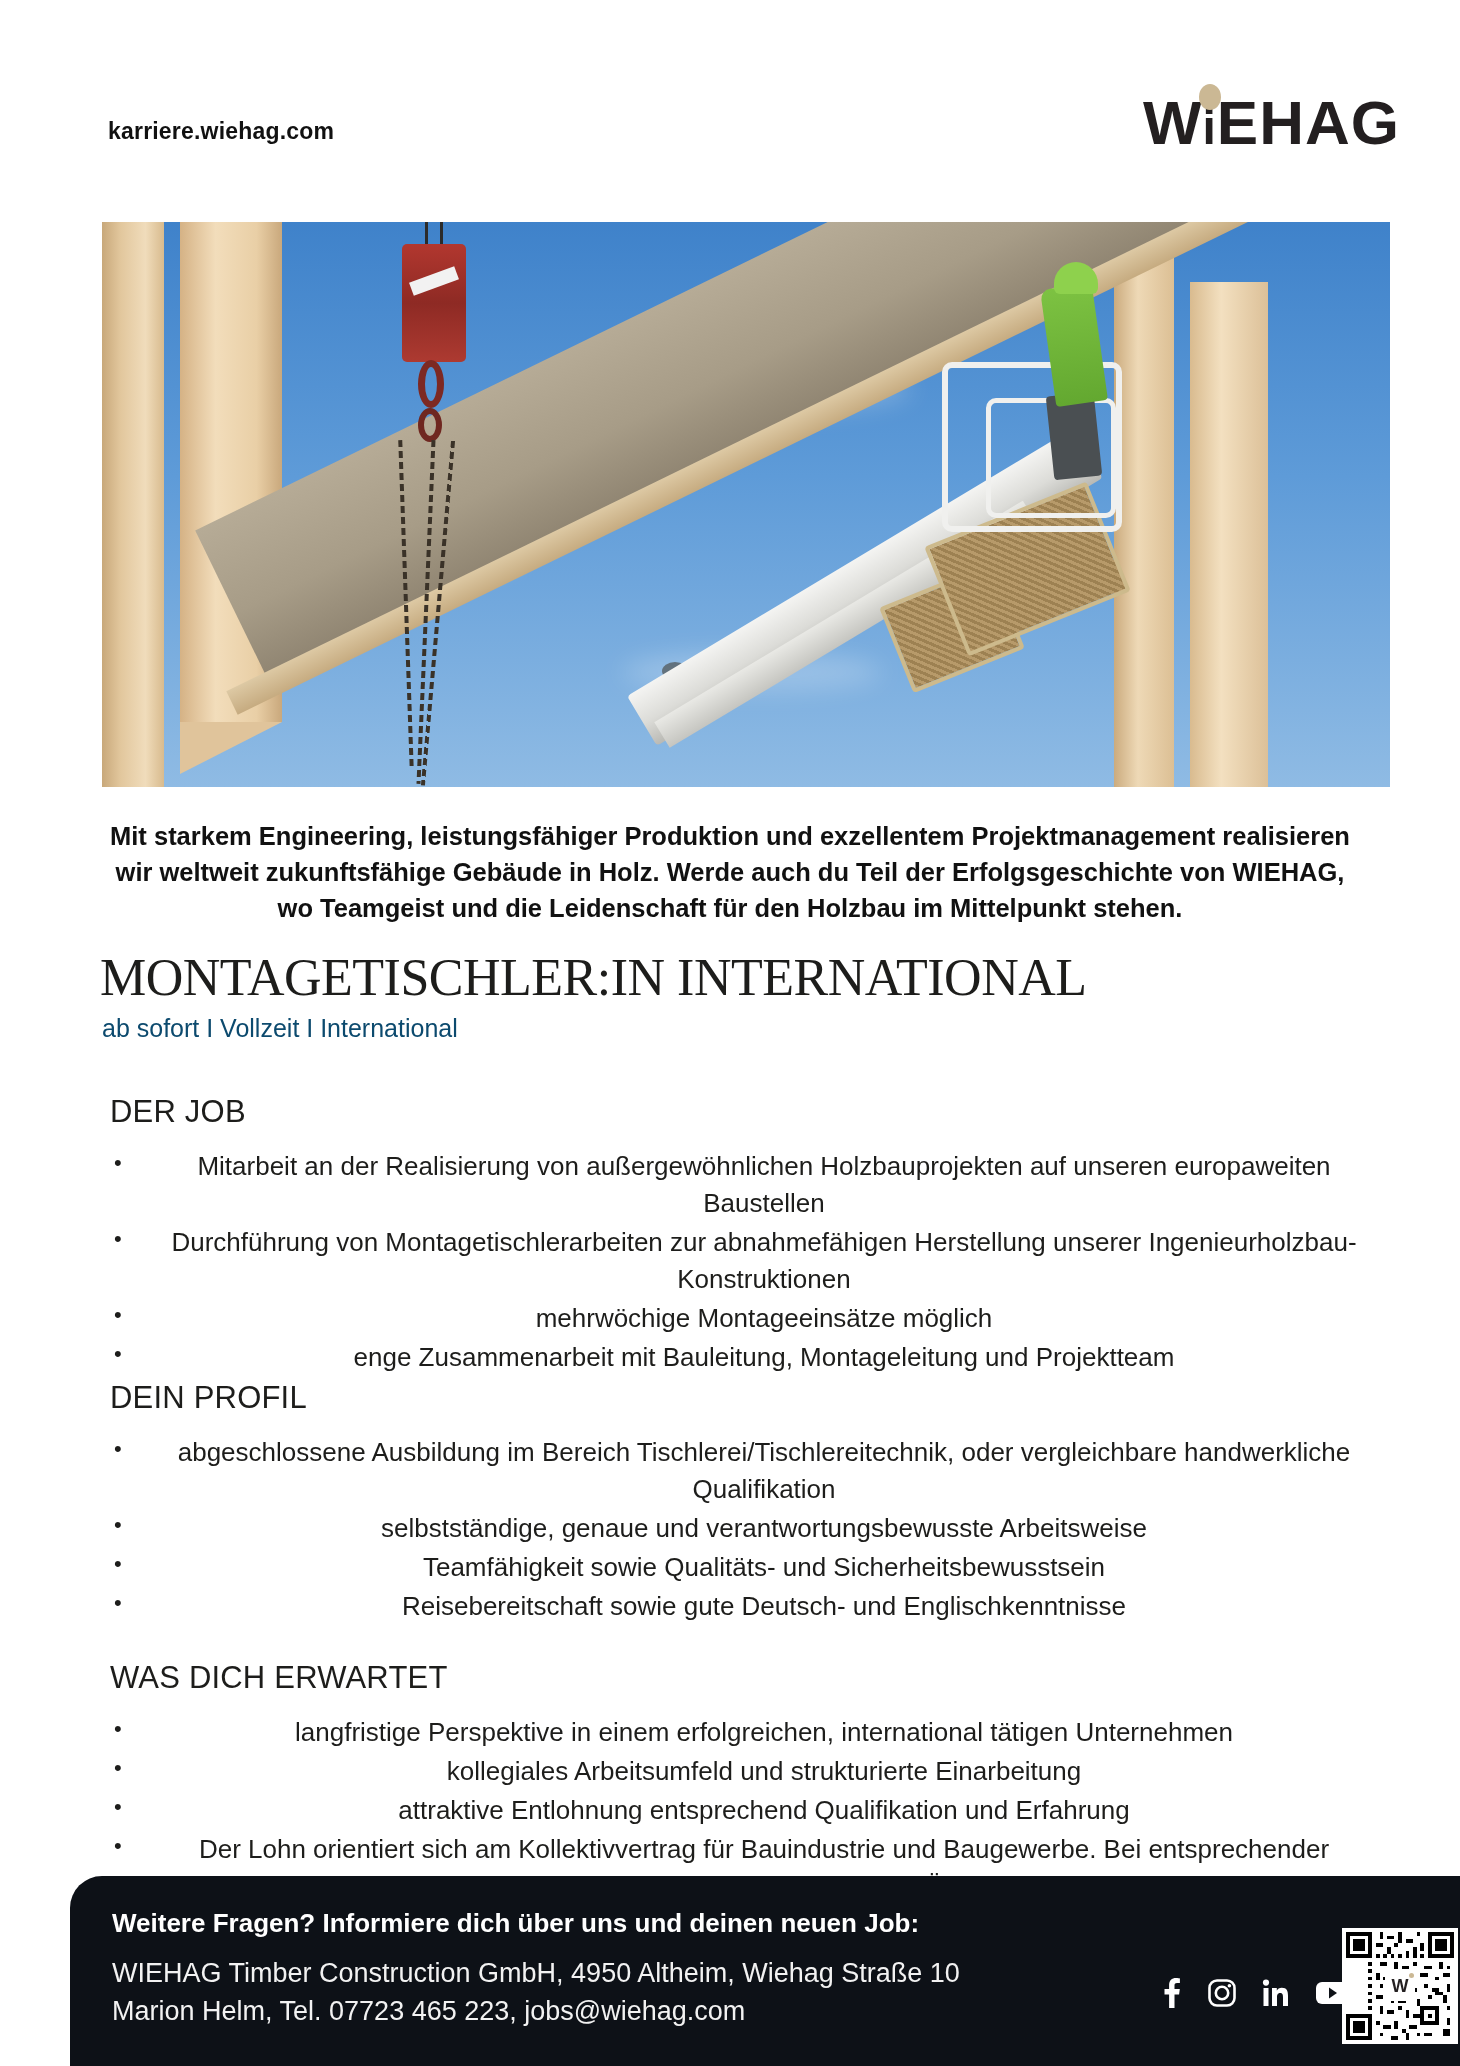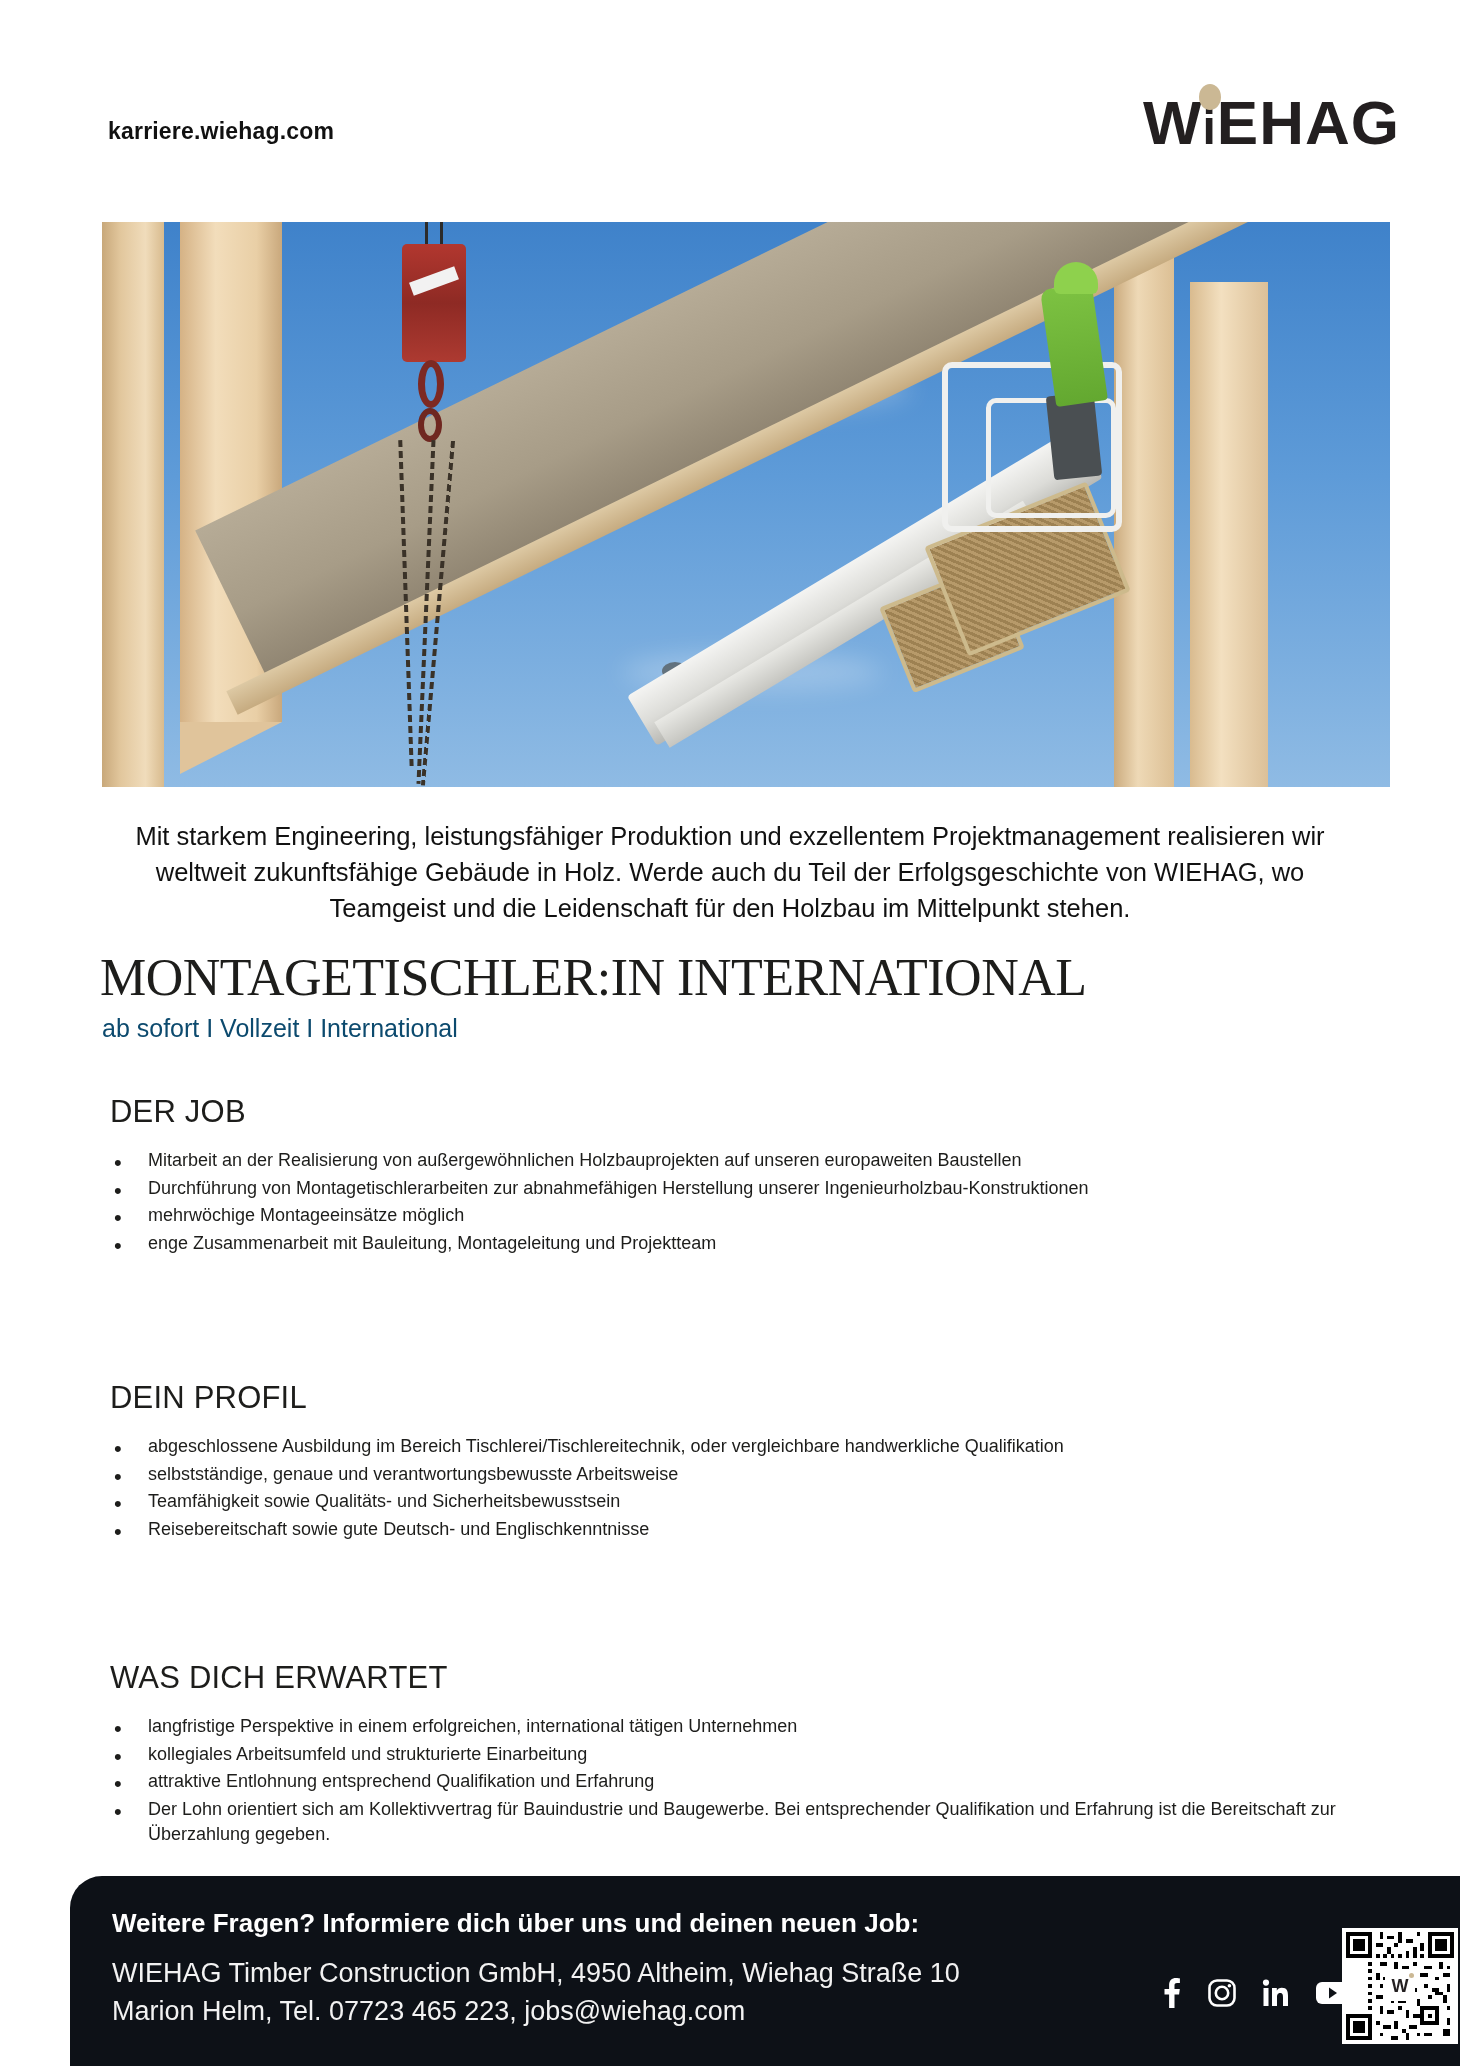--- a/index.html
+++ b/index.html
@@ -255,21 +255,21 @@
   }
 
   
   .intro {
     position: absolute;
     left: 102px;
     top: 818px;
     width: 1256px;
     text-align: center;
     font-size: 25.5px;
-    font-weight: normal;
+    font-weight: bold;
     line-height: 1.42;
     color: #111111;
   }
 
   
   .job-title {
     position: absolute;
     left: 100px;
     top: 948px;
     font-size: 52px;
@@ -294,24 +294,25 @@
     font-size: 31px;
     font-weight: 400;
     color: #1d1d1b;
     letter-spacing: 0.2px;
     margin-bottom: 18px;
   }
   ul.bullets { list-style: none; }
   ul.bullets li {
     position: relative;
     padding-left: 38px;
-    font-size: 18px;
+    font-size: 26px;
     line-height: 1.42;
     color: #1d1d1b;
     margin-bottom: 2px;
+    text-align: center;
   }
   ul.bullets li::before {
     content: "•";
     position: absolute;
     left: 4px;
     top: -1px;
     font-size: 22px;
     color: #1d1d1b;
   }
 

